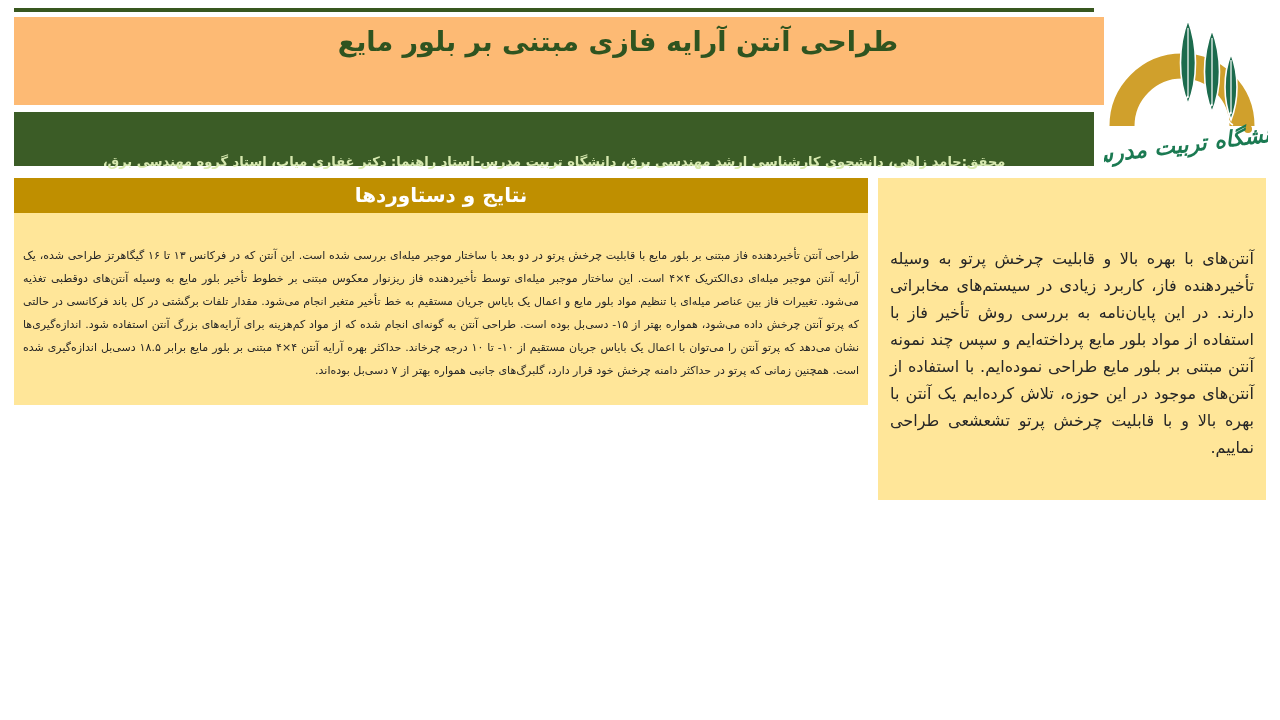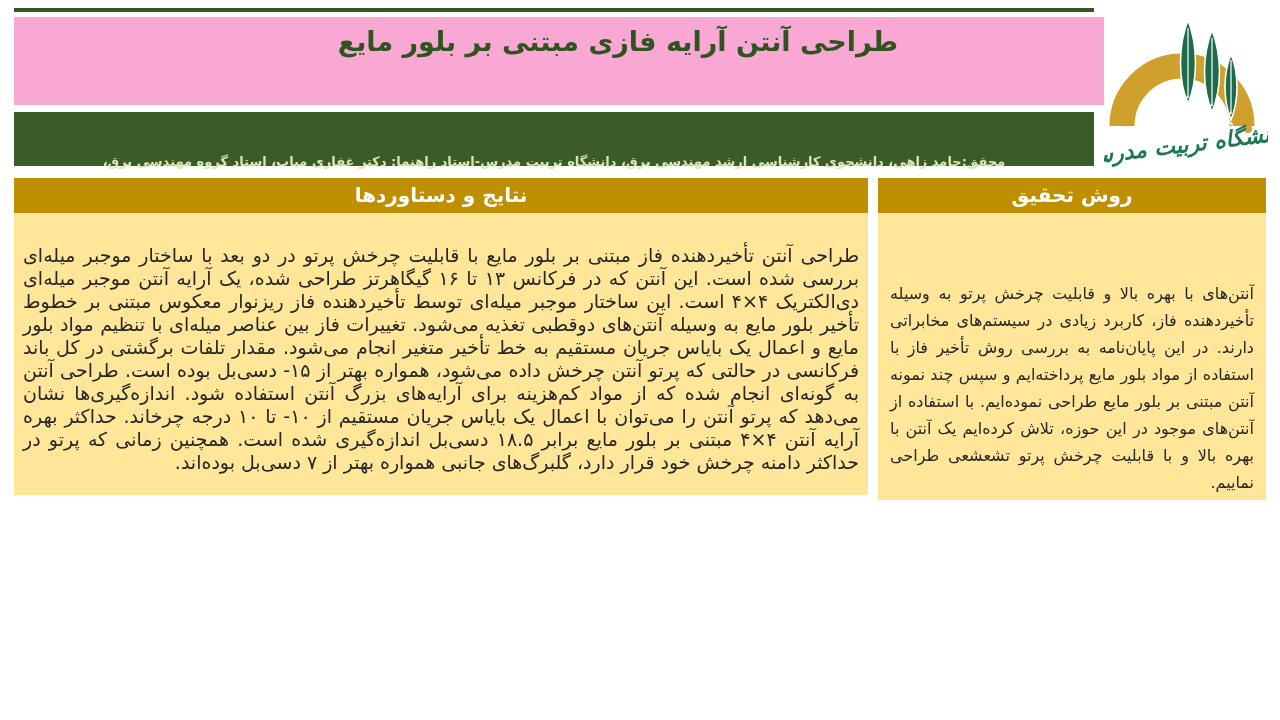--- a/index.html
+++ b/index.html
@@ -5,21 +5,21 @@
   html,body{margin:0;padding:0;}
   body{
     width:1280px;height:720px;background:#ffffff;position:relative;
     font-family:"DejaVu Sans", sans-serif;overflow:hidden;
   }
   .abs{position:absolute;}
   
   .top-rule{left:14px;top:8px;width:1080px;height:4px;background:#38571f;}
   
   .title-bar{
-    left:14px;top:17px;width:1208px;height:88px;background:#f9a8d4;
+    left:14px;top:17px;width:1208px;height:88px;background:#fdba74;
     text-align:center;
   }
   .poster-title{
     margin:0;padding-top:9px;font-size:27px;font-weight:700;color:#2f5420;
     direction:rtl;
   }
   
   .credits-bar{
     left:14px;top:112px;width:1080px;height:54px;background:#3b5c26;
     color:#d7e9b0;text-align:center;direction:rtl;
@@ -30,27 +30,27 @@
   .small-label{font-size:10px;font-weight:700;}
   .ltr{direction:ltr;unicode-bidi:isolate;display:inline-block;}
   
   .logo-box{left:1104px;top:8px;width:164px;height:162px;background:#ffffff;}
   
   .panel{background:#ffe699;}
   .panel-header{
     height:35px;background:#bf8f00;color:#ffffff;text-align:center;
     font-weight:700;font-size:20px;line-height:34px;direction:rtl;
   }
-  .panel-left{left:14px;top:178px;width:854px;height:317px;}
+  .panel-left{left:14px;top:178px;width:854px;height:227px;}
   .panel-right{left:878px;top:178px;width:388px;height:322px;}
   .panel-body{
     direction:rtl;text-align:justify;color:#262626;
   }
   .panel-left .panel-body{
-    padding:31px 9px 0 9px;font-size:19px;line-height:23px;
+    padding:31px 9px 0 9px;font-size:11px;line-height:23px;
   }
   .panel-right .panel-body{
     padding:27px 12px 0 12px;font-size:16px;line-height:27px;margin-top:40px;
   }
 </style>
 </head>
 <body>
 
 <div class="abs top-rule"></div>
 
@@ -87,17 +87,14 @@
 </div>
 
 <div class="abs panel panel-left">
   <div class="panel-header">
     <span>نتایج و دستاوردها</span>
   </div>
   <div class="panel-body">طراحی آنتن تأخیردهنده فاز مبتنی بر بلور مایع با قابلیت چرخش پرتو در دو بعد با ساختار موجبر میله‌ای بررسی شده است. این آنتن که در فرکانس ۱۳ تا ۱۶ گیگاهرتز طراحی شده، یک آرایه آنتن موجبر میله‌ای دی‌الکتریک ۴×۴ است. این ساختار موجبر میله‌ای توسط تأخیردهنده فاز ریزنوار معکوس مبتنی بر خطوط تأخیر بلور مایع به وسیله آنتن‌های دوقطبی تغذیه می‌شود. تغییرات فاز بین عناصر میله‌ای با تنظیم مواد بلور مایع و اعمال یک بایاس جریان مستقیم به خط تأخیر متغیر انجام می‌شود. مقدار تلفات برگشتی در کل باند فرکانسی در حالتی که پرتو آنتن چرخش داده می‌شود، همواره بهتر از ۱۵- دسی‌بل بوده است. طراحی آنتن به گونه‌ای انجام شده که از مواد کم‌هزینه برای آرایه‌های بزرگ آنتن استفاده شود. اندازه‌گیری‌ها نشان می‌دهد که پرتو آنتن را می‌توان با اعمال یک بایاس جریان مستقیم از ۱۰- تا ۱۰ درجه چرخاند. حداکثر بهره آرایه آنتن ۴×۴ مبتنی بر بلور مایع برابر ۱۸.۵ دسی‌بل اندازه‌گیری شده است. همچنین زمانی که پرتو در حداکثر دامنه چرخش خود قرار دارد، گلبرگ‌های جانبی همواره بهتر از ۷ دسی‌بل بوده‌اند.</div>
 </div>
 
 <div class="abs panel panel-right">
-  <div class="panel-header">
-    <span>روش تحقیق</span>
-  </div>
   <div class="panel-body">آنتن‌های با بهره بالا و قابلیت چرخش پرتو به وسیله تأخیردهنده فاز، کاربرد زیادی در سیستم‌های مخابراتی دارند. در این پایان‌نامه به بررسی روش تأخیر فاز با استفاده از مواد بلور مایع پرداخته‌ایم و سپس چند نمونه آنتن مبتنی بر بلور مایع طراحی نموده‌ایم. با استفاده از آنتن‌های موجود در این حوزه، تلاش کرده‌ایم یک آنتن با بهره بالا و با قابلیت چرخش پرتو تشعشعی طراحی نماییم.</div>
 </div>
 
 </body></html>

